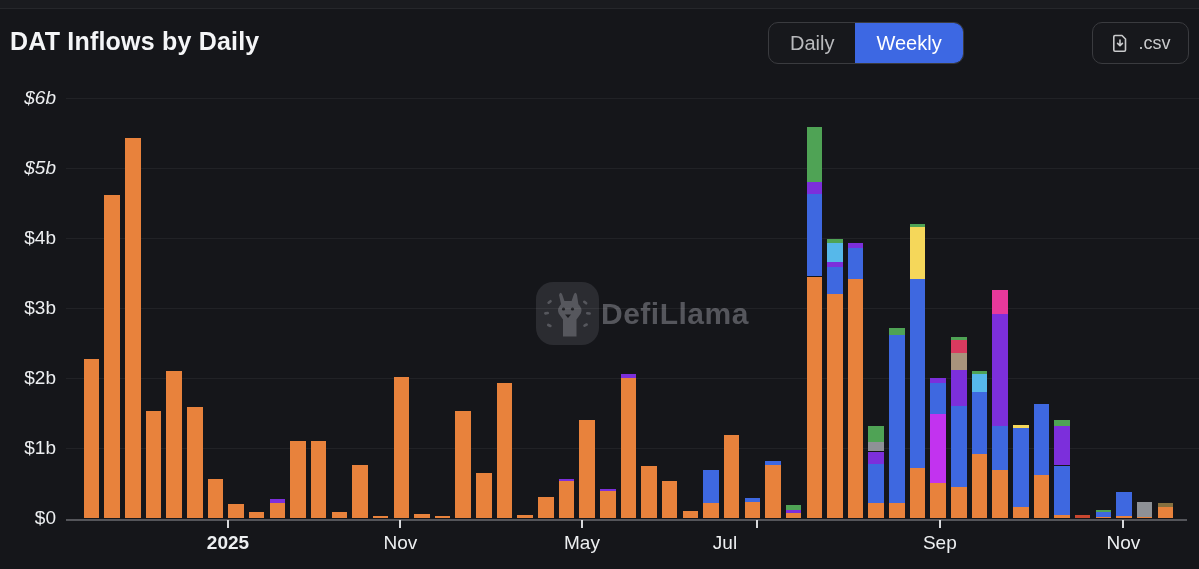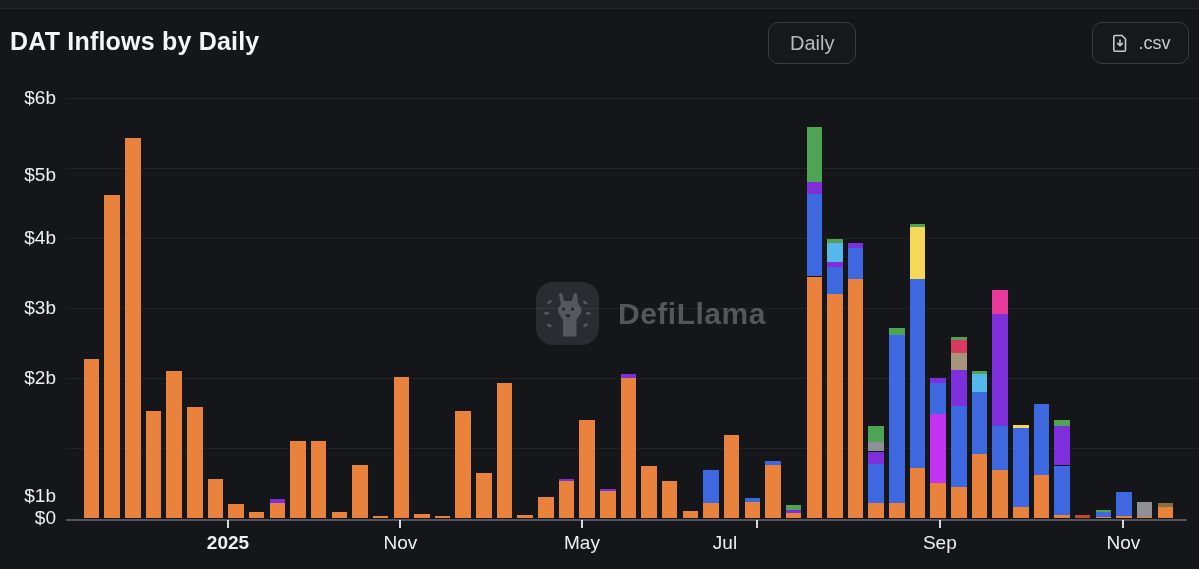--- a/index.html
+++ b/index.html
@@ -22,32 +22,33 @@
   
   #chart{position:absolute;inset:0;}
   .gridline{position:absolute;left:66px;right:0;height:1px;background:rgba(255,255,255,0.055);}
   .axisline{position:absolute;left:66px;right:12px;height:2px;background:#54555A;}
   .ylabel{position:absolute;left:0;width:56px;text-align:right;font-size:19px;color:#EDEFF1;}
   .xtickmark{position:absolute;width:2px;height:8px;background:#D8D9DB;}
   .xlabel{position:absolute;font-size:19px;color:#EDEFF1;transform:translateX(-50%);white-space:nowrap;}
   .xlabel.bold{font-weight:bold;}
   .seg-bar{position:absolute;width:15.5px;}
   
-  .wm{position:absolute;left:536px;top:282px;display:flex;align-items:center;gap:19px;pointer-events:none;}
+  .wm{position:absolute;left:536px;top:282px;display:flex;align-items:center;gap:2px;pointer-events:none;}
   .wm-text{font-size:30px;font-weight:bold;color:#55565C;letter-spacing:.5px;}
 </style>
 </head>
 <body>
 
 <div class="topstrip"></div>
 
 <div class="title">DAT Inflows by Daily</div>
 
 <div class="segmented">
   <div class="seg-btn">Daily</div>
+  <div class="seg-btn selected">Weekly</div>
 </div>
 
 <div class="csv-btn">
   <span style="display:flex;">
     <svg width="20" height="20" viewBox="0 0 20 20" fill="none">
       <path d="M5 2.5 h7 l3.5 3.5 v11 a1.2 1.2 0 0 1 -1.2 1.2 h-9.3 a1.2 1.2 0 0 1 -1.2 -1.2 v-13.3 a1.2 1.2 0 0 1 1.2 -1.2 z" stroke="#C9CACC" stroke-width="1.6" stroke-linejoin="round"></path>
       <path d="M10 7 v5.2 M7.6 10.4 l2.4 2.4 2.4 -2.4" stroke="#C9CACC" stroke-width="1.6" stroke-linecap="round" stroke-linejoin="round"></path>
     </svg>
   </span>
   <span>.csv</span>
@@ -72,31 +73,31 @@
         <path d="M29 32.5 l3 3.6 3 -3.6 z"></path>
       </g>
     </svg>
   </span>
   <span class="wm-text">DefiLlama</span>
 </div>
 
 <div id="chart">
     <div class="ylabel" style="top: 507px;">$0</div>
     <div class="gridline" style="top: 448px;"></div>
-    <div class="ylabel" style="top: 437px; margin-top: 48px;">$1b</div>
+    <div class="ylabel" style="top: 437px;">$1b</div>
     <div class="gridline" style="top: 378px;"></div>
     <div class="ylabel" style="top: 367px;">$2b</div>
     <div class="gridline" style="top: 308px;"></div>
     <div class="ylabel" style="top: 297px;">$3b</div>
     <div class="gridline" style="top: 238px;"></div>
     <div class="ylabel" style="top: 227px;">$4b</div>
     <div class="gridline" style="top: 168px;"></div>
-    <div class="ylabel" style="top: 164px;">$5b</div>
+    <div class="ylabel" style="top: 157px; font-style: italic;">$5b</div>
     <div class="gridline" style="top: 98px;"></div>
-    <div class="ylabel" style="top: 87px;">$6b</div>
+    <div class="ylabel" style="top: 87px; font-style: italic;">$6b</div>
     <div class="axisline" style="top: 518.5px;"></div>
     <div class="seg-bar" style="left: 83.75px; top: 359.1px; height: 158.9px; background: rgb(232, 130, 60);"></div>
     <div class="seg-bar" style="left: 104.4px; top: 194.6px; height: 323.4px; background: rgb(232, 130, 60);"></div>
     <div class="seg-bar" style="left: 125.05px; top: 137.9px; height: 380.1px; background: rgb(232, 130, 60);"></div>
     <div class="seg-bar" style="left: 145.7px; top: 410.9px; height: 107.1px; background: rgb(232, 130, 60);"></div>
     <div class="seg-bar" style="left: 166.35px; top: 371px; height: 147px; background: rgb(232, 130, 60);"></div>
     <div class="seg-bar" style="left: 187px; top: 406.7px; height: 111.3px; background: rgb(232, 130, 60);"></div>
     <div class="seg-bar" style="left: 207.65px; top: 478.8px; height: 39.2px; background: rgb(232, 130, 60);"></div>
     <div class="seg-bar" style="left: 228.3px; top: 504px; height: 14px; background: rgb(232, 130, 60);"></div>
     <div class="seg-bar" style="left: 248.95px; top: 511.7px; height: 6.3px; background: rgb(232, 130, 60);"></div>

